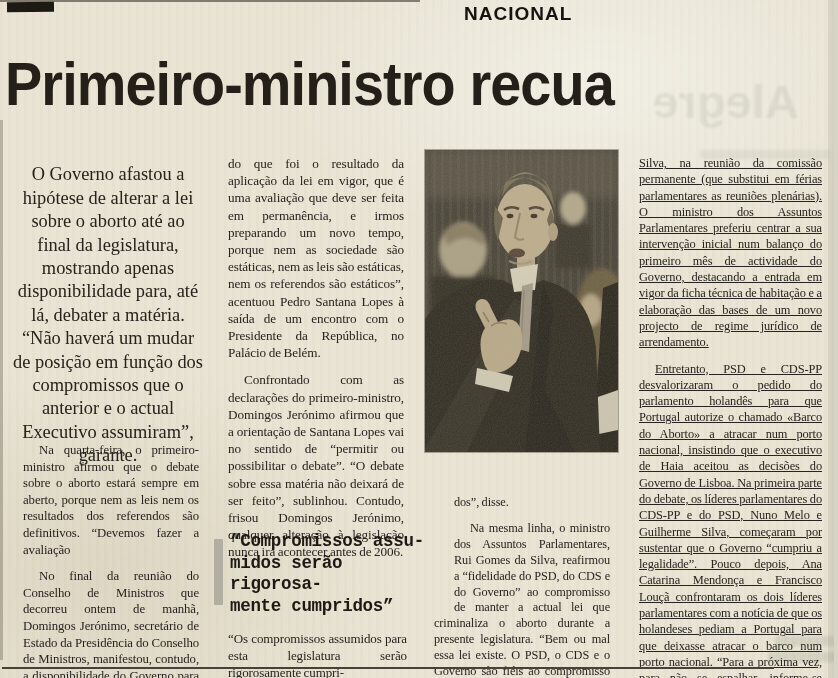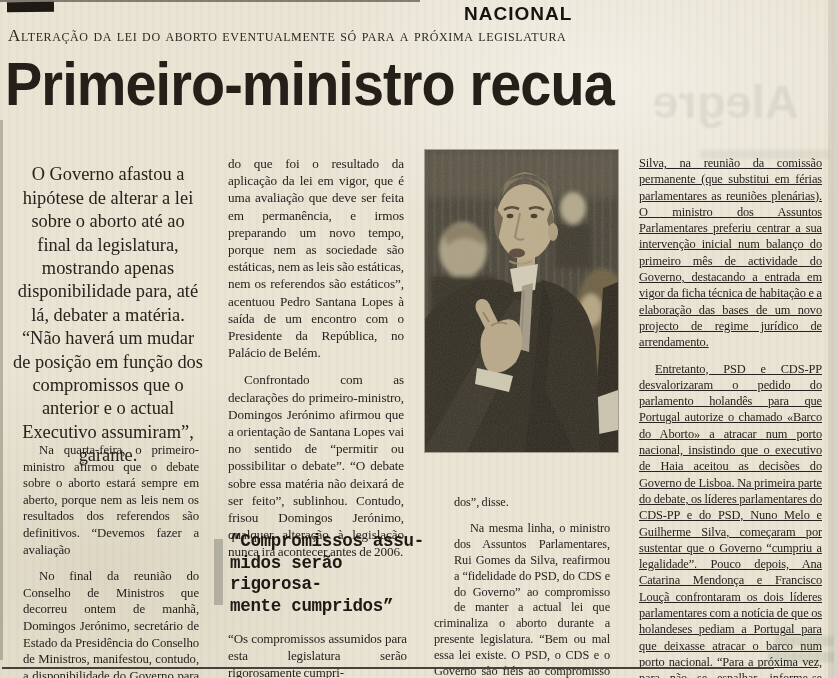--- a/index.html
+++ b/index.html
@@ -62,21 +62,20 @@
 <body>
 
 <div class="page">
 
   <div class="top-hairline"></div>
   <div class="top-blob"></div>
   <div class="left-smudge"></div>
   <div class="right-band"></div>
 
   <div class="masthead">NACIONAL</div>
-  <div class="kicker">Alteração da lei do aborto eventualmente só para a próxima legislatura</div>
   <h1 class="headline">Primeiro-ministro recua</h1>
 
   <div class="ghost ghost-alegre">Alegre</div>
   <div class="ghost-line" style="left:775px;top:636px;width:60px;height:10px;"></div>
   <div class="ghost-line" style="left:768px;top:652px;width:68px;height:10px;"></div>
   <div class="ghost-line" style="left:700px;top:150px;width:130px;height:9px;opacity:.6;"></div>
 
   <p class="lead">O Governo afastou a hipótese de alterar a lei sobre o aborto até ao final da legislatura, mostrando apenas disponibilidade para, até lá, debater a matéria. “Não haverá um mudar de posição em função dos compromissos que o anterior e o actual Executivo assumiram”, garante.</p>
   <div class="col c1body">
     <p class="ind">Na quarta-feira, o primeiro-ministro afirmou que o debate sobre o aborto estará sempre em aberto, porque nem as leis nem os resultados dos referendos são definitivos. “Devemos fazer a avaliação</p>

